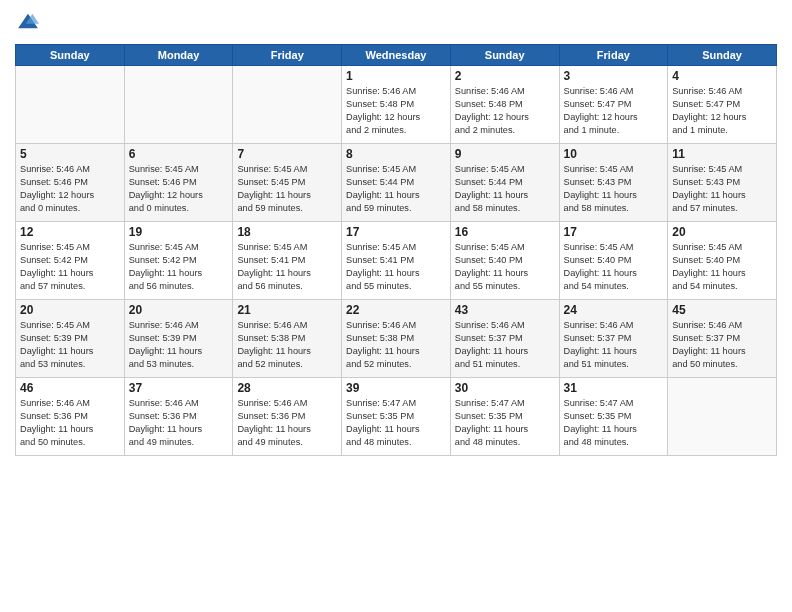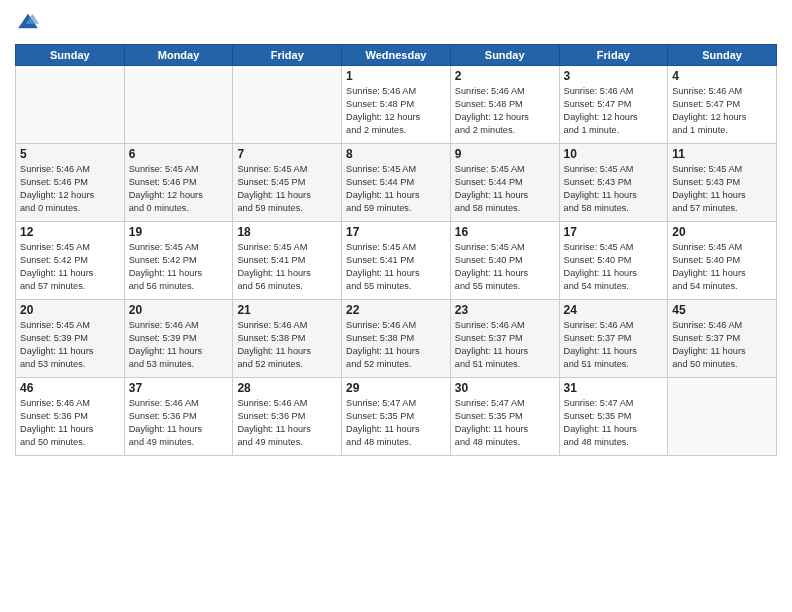--- a/index.html
+++ b/index.html
@@ -291,21 +291,21 @@
 and 52 minutes.</div>
           </td>
           <td>
             <span class="day-number">22</span>
             <div class="day-info" style="white-space: pre-line;">Sunrise: 5:46 AM
 Sunset: 5:38 PM
 Daylight: 11 hours
 and 52 minutes.</div>
           </td>
           <td>
-            <span class="day-number">23</span>
+            <span class="day-number">43</span>
             <div class="day-info" style="white-space: pre-line;">Sunrise: 5:46 AM
 Sunset: 5:37 PM
 Daylight: 11 hours
 and 51 minutes.</div>
           </td>
           <td>
             <span class="day-number">24</span>
             <div class="day-info" style="white-space: pre-line;">Sunrise: 5:46 AM
 Sunset: 5:37 PM
 Daylight: 11 hours
@@ -335,21 +335,21 @@
 and 49 minutes.</div>
           </td>
           <td>
             <span class="day-number">28</span>
             <div class="day-info" style="white-space: pre-line;">Sunrise: 5:46 AM
 Sunset: 5:36 PM
 Daylight: 11 hours
 and 49 minutes.</div>
           </td>
           <td>
-            <span class="day-number">29</span>
+            <span class="day-number">39</span>
             <div class="day-info" style="white-space: pre-line;">Sunrise: 5:47 AM
 Sunset: 5:35 PM
 Daylight: 11 hours
 and 48 minutes.</div>
           </td>
           <td>
             <span class="day-number">30</span>
             <div class="day-info" style="white-space: pre-line;">Sunrise: 5:47 AM
 Sunset: 5:35 PM
 Daylight: 11 hours

